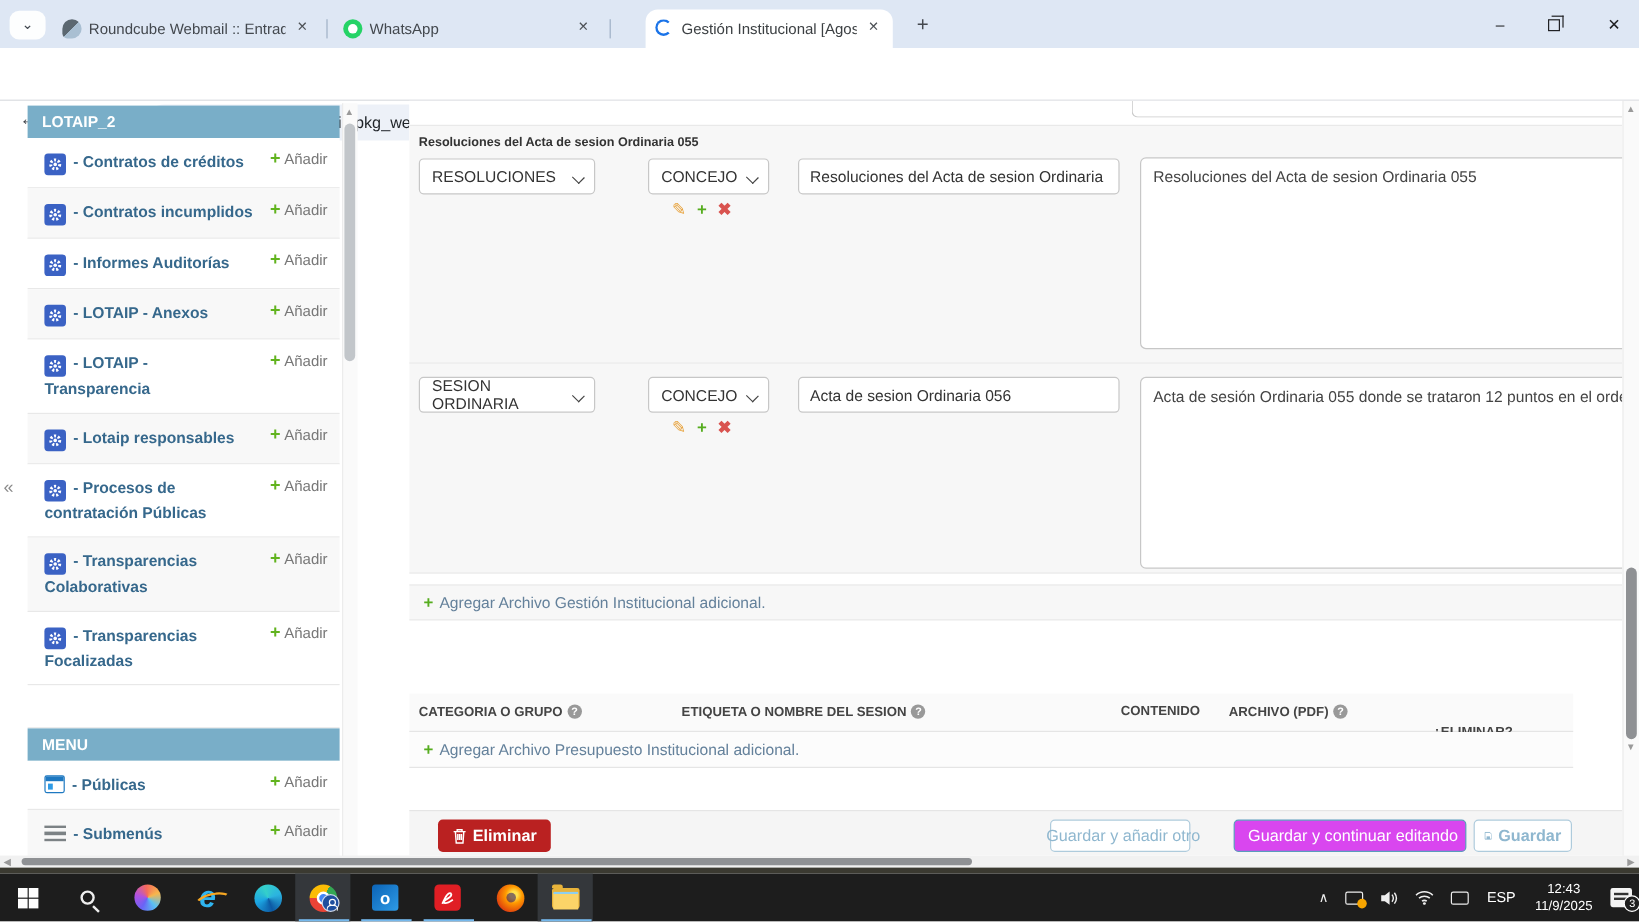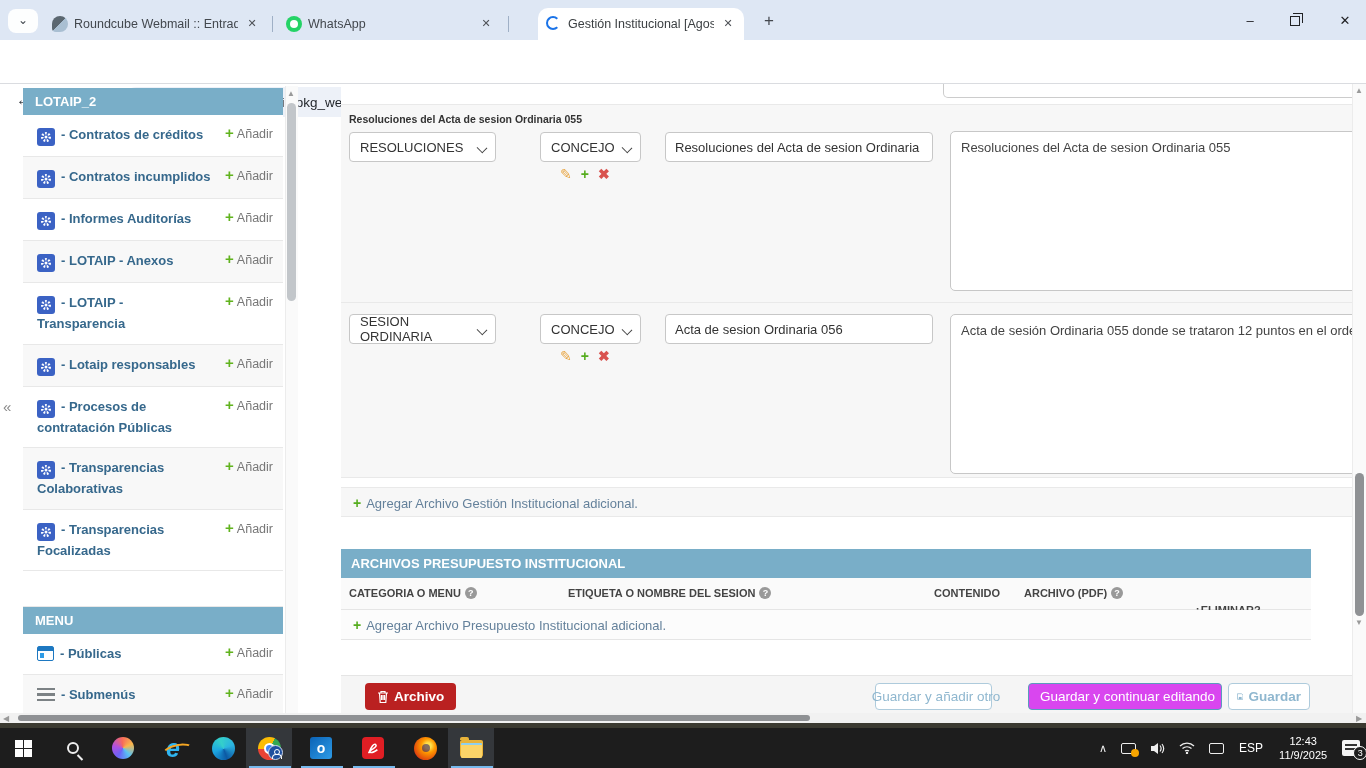--- a/index.html
+++ b/index.html
@@ -307,38 +307,37 @@
         </div>
       <input class="txt" style="left: 324px; top: 11px; width: 268px;" value="Acta de sesion Ordinaria 056">
       <div class="inline-icons" style="left:219px; top:45px;"><span class="ic-edit">✎</span><span class="ic-add">+</span><span class="ic-del">✖</span></div>
       <textarea class="ta" style="left: 609px; top: 11px;">Acta de sesión Ordinaria 055 donde se trataron 12 puntos en el orden</textarea>
     </div>
 
     <div class="addband" style="top:403px;">
       <a class="addlink"><span class="plus">+</span><span>Agregar Archivo Gestión Institucional adicional.</span></a>
     </div>
 
-    <div class="sec-head">ARCHIVOS PRESUPUESTO INSTITUCIONAL</div>
     <div class="thead">
-      <div class="th" style="left:8px;"><span>CATEGORIA O MENU</span><span class="help">?</span></div>
+      <div class="th" style="left:8px;"><span>CATEGORIA O GRUPO</span><span class="help">?</span></div>
       <div class="th" style="left:227px;"><span>ETIQUETA O NOMBRE DEL SESION</span><span class="help">?</span></div>
       <div class="th" style="left:557px;margin-left:36px;"><span>CONTENIDO</span></div>
       <div class="th" style="left:683px;"><span>ARCHIVO (PDF)</span><span class="help">?</span></div>
       <div class="th" style="left:853px;margin-top:17px;"><span>¿ELIMINAR?</span></div>
     </div>
     <div class="addband2">
       <a class="addlink"><span class="plus">+</span><span>Agregar Archivo Presupuesto Institucional adicional.</span></a>
     </div>
 
     <div class="footer">
       <div class="btn btn-del">
         <svg width="12" height="14" viewBox="0 0 12 14">
             <path d="M1 3h10M4 3V1.5h4V3M2.5 3l.7 9.5h5.6L9.5 3M4.5 5v5M6 5v5M7.5 5v5" stroke="#fff" stroke-width="1.2" fill="none"></path>
           </svg>
-        <span>Archivo</span>
+        <span>Eliminar</span>
       </div>
       <div class="btn btn-outline b-saveadd">
         <svg width="13" height="13" viewBox="0 0 14 14">
             <path d="M1 1h9l3 3v9H1z" fill="none" stroke="#8fb7cf" stroke-width="1.6"></path>
             <rect x="4" y="8" width="6" height="5" fill="#8fb7cf"></rect>
           </svg>
         <span>Guardar y añadir otro</span>
       </div>
       <div class="btn btn-fill b-savecont">
         <svg width="13" height="13" viewBox="0 0 14 14">

